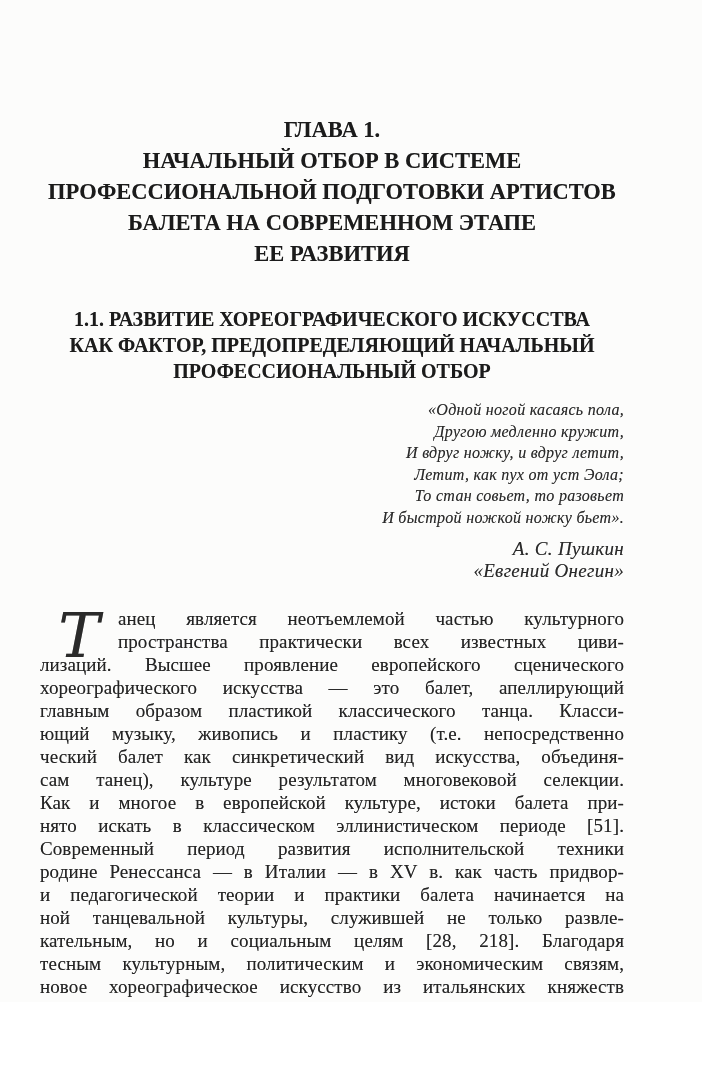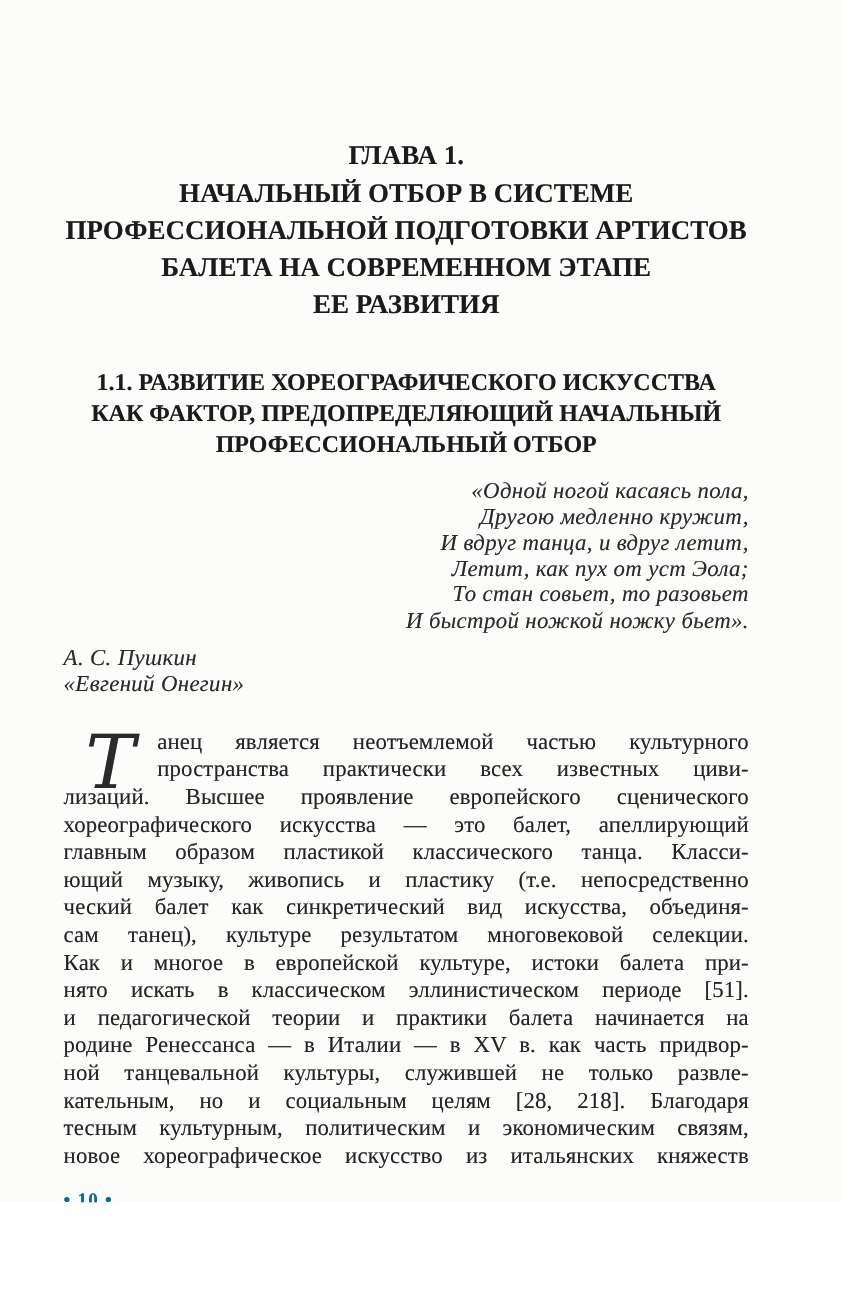--- a/index.html
+++ b/index.html
@@ -2,21 +2,21 @@
 <html lang="ru"><head>
 <meta charset="utf-8">
 <style>
   * { margin: 0; padding: 0; box-sizing: border-box; }
   html, body { background: #ffffff; }
 
   .page {
     width: 702px;
     height: 1002px;
     background: #fcfcfb;
-    padding: 114px 78px 0 53px;
+    padding: 114px 78px 0 40px;
     font-family: "Liberation Serif", "DejaVu Serif", serif;
     color: #242424;
     position: relative;
     overflow: hidden;
     text-shadow: 0 0 .5px rgba(40,40,40,.45);
   }
 
   
   .ct-line {
     font-weight: 700;
@@ -35,33 +35,34 @@
     line-height: 26px;
     text-align: center;
     white-space: nowrap;
     color: #1b1b1b;
   }
 
   
   .epigraph { margin-top: 15px; }
   .ep-line {
     font-style: italic;
-    font-size: 19px;
+    font-size: 16px;
     line-height: 21.6px;
     text-align: right;
     letter-spacing: .3px;
     color: #2a2a2a;
   }
 
   
   .attribution { margin-top: 9px; }
   .at-line {
     font-style: italic;
     font-size: 19px;
     line-height: 22px;
+    text-align: right;
     letter-spacing: .3px;
     color: #2a2a2a;
   }
 
   
   .bodytext { margin-top: 25px; }
   .drop-cap {
     float: left;
     width: 78px;
     height: 46px;
@@ -107,21 +108,21 @@
 
   <div class="section-heading">
       <div class="sh-line">1.1. РАЗВИТИЕ ХОРЕОГРАФИЧЕСКОГО ИСКУССТВА</div>
       <div class="sh-line">КАК ФАКТОР, ПРЕДОПРЕДЕЛЯЮЩИЙ НАЧАЛЬНЫЙ</div>
       <div class="sh-line last">ПРОФЕССИОНАЛЬНЫЙ ОТБОР</div>
     </div>
 
   <div class="epigraph">
       <div class="ep-line">«Одной ногой касаясь пола,</div>
       <div class="ep-line">Другою медленно кружит,</div>
-      <div class="ep-line">И вдруг танца, и вдруг летит,</div>
+      <div class="ep-line">И вдруг ножку, и вдруг летит,</div>
       <div class="ep-line">Летит, как пух от уст Эола;</div>
       <div class="ep-line">То стан совьет, то разовьет</div>
       <div class="ep-line last">И быстрой ножкой ножку бьет».</div>
     </div>
 
   <div class="attribution">
       <div class="at-line">А. С. Пушкин</div>
       <div class="at-line last">«Евгений Онегин»</div>
     </div>
 
@@ -131,22 +132,23 @@
         <div class="b-line">анец является неотъемлемой частью культурного</div>
         <div class="b-line">пространства практически всех известных циви-</div>
         <div class="b-line">лизаций. Высшее проявление европейского сценического</div>
         <div class="b-line">хореографического искусства — это балет, апеллирующий</div>
         <div class="b-line">главным образом пластикой классического танца. Класси-</div>
         <div class="b-line">ющий музыку, живопись и пластику (т.е. непосредственно</div>
         <div class="b-line">ческий балет как синкретический вид искусства, объединя-</div>
         <div class="b-line">сам танец), культуре результатом многовековой селекции.</div>
         <div class="b-line">Как и многое в европейской культуре, истоки балета при-</div>
         <div class="b-line">нято искать в классическом эллинистическом периоде [51].</div>
+        <div class="b-line">Современный период развития исполнительской техники</div>
+        <div class="b-line">родине Ренессанса — в Италии — в XV в. как часть придвор-</div>
         <div class="b-line">и педагогической теории и практики балета начинается на</div>
-        <div class="b-line">родине Ренессанса — в Италии — в XV в. как часть придвор-</div>
         <div class="b-line">ной танцевальной культуры, служившей не только развле-</div>
         <div class="b-line">кательным, но и социальным целям [28, 218]. Благодаря</div>
         <div class="b-line">тесным культурным, политическим и экономическим связям,</div>
         <div class="b-line last">новое хореографическое искусство из итальянских княжеств</div>
       </div>
   </div>
 
   <div class="page-number">• 10 •</div>
 
 </div>

